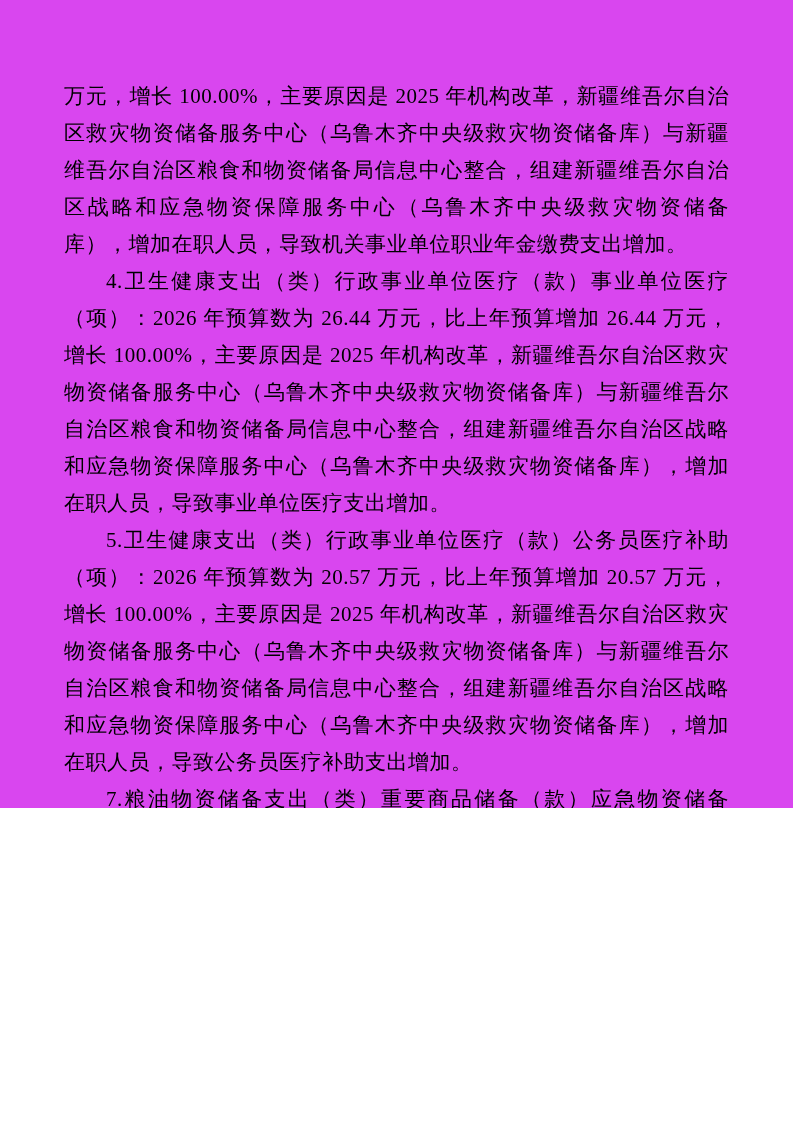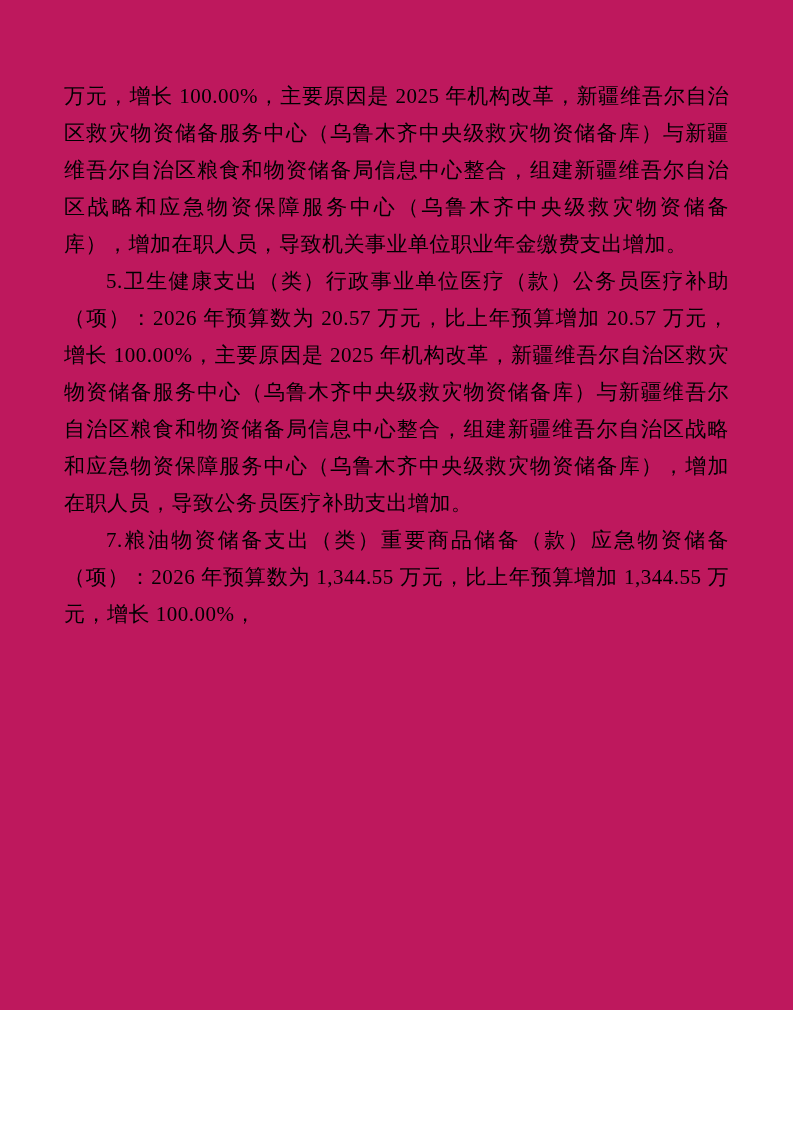--- a/index.html
+++ b/index.html
@@ -3,23 +3,23 @@
 <meta charset="utf-8">
 <style>
   * { margin: 0; padding: 0; box-sizing: border-box; }
   html, body {
     background: #ffffff;
     font-family: "Liberation Serif", "DejaVu Serif", serif;
   }
   .page {
     position: relative;
     width: 793px;
-    height: 1010px;
+    height: 808px;
     margin: 0 auto;
-    background: #be185d;
+    background: #d946ef;
     color: #000000;
     overflow: hidden;
   }
   .text-body {
     position: absolute;
     left: 64px;
     top: 78px;
     width: 665px;
   }
   .text-body p {
@@ -43,17 +43,18 @@
     color: #000000;
     font-family: "Liberation Serif", "DejaVu Serif", serif;
   }
 </style>
 </head>
 <body>
 
 <div class="page">
   <div class="text-body">
     <p>万元，增长 100.00%，主要原因是 2025 年机构改革，新疆维吾尔自治区救灾物资储备服务中心（乌鲁木齐中央级救灾物资储备库）与新疆维吾尔自治区粮食和物资储备局信息中心整合，组建新疆维吾尔自治区战略和应急物资保障服务中心（乌鲁木齐中央级救灾物资储备库），增加在职人员，导致机关事业单位职业年金缴费支出增加。</p>
+    <p class="indent">4.卫生健康支出（类）行政事业单位医疗（款）事业单位医疗（项）：2026 年预算数为 26.44 万元，比上年预算增加 26.44 万元，增长 100.00%，主要原因是 2025 年机构改革，新疆维吾尔自治区救灾物资储备服务中心（乌鲁木齐中央级救灾物资储备库）与新疆维吾尔自治区粮食和物资储备局信息中心整合，组建新疆维吾尔自治区战略和应急物资保障服务中心（乌鲁木齐中央级救灾物资储备库），增加在职人员，导致事业单位医疗支出增加。</p>
     <p class="indent">5.卫生健康支出（类）行政事业单位医疗（款）公务员医疗补助（项）：2026 年预算数为 20.57 万元，比上年预算增加 20.57 万元，增长 100.00%，主要原因是 2025 年机构改革，新疆维吾尔自治区救灾物资储备服务中心（乌鲁木齐中央级救灾物资储备库）与新疆维吾尔自治区粮食和物资储备局信息中心整合，组建新疆维吾尔自治区战略和应急物资保障服务中心（乌鲁木齐中央级救灾物资储备库），增加在职人员，导致公务员医疗补助支出增加。</p>
     <p class="indent">7.粮油物资储备支出（类）重要商品储备（款）应急物资储备（项）：2026 年预算数为 1,344.55 万元，比上年预算增加 1,344.55 万元，增长 100.00%，</p>
   </div>
   <div class="page-number">22</div>
 </div>
 
 </body></html>

